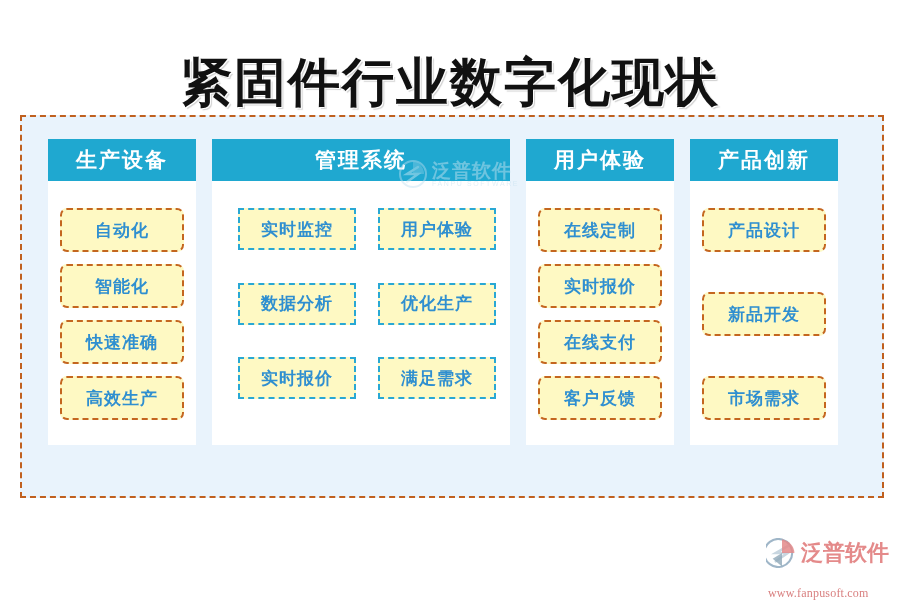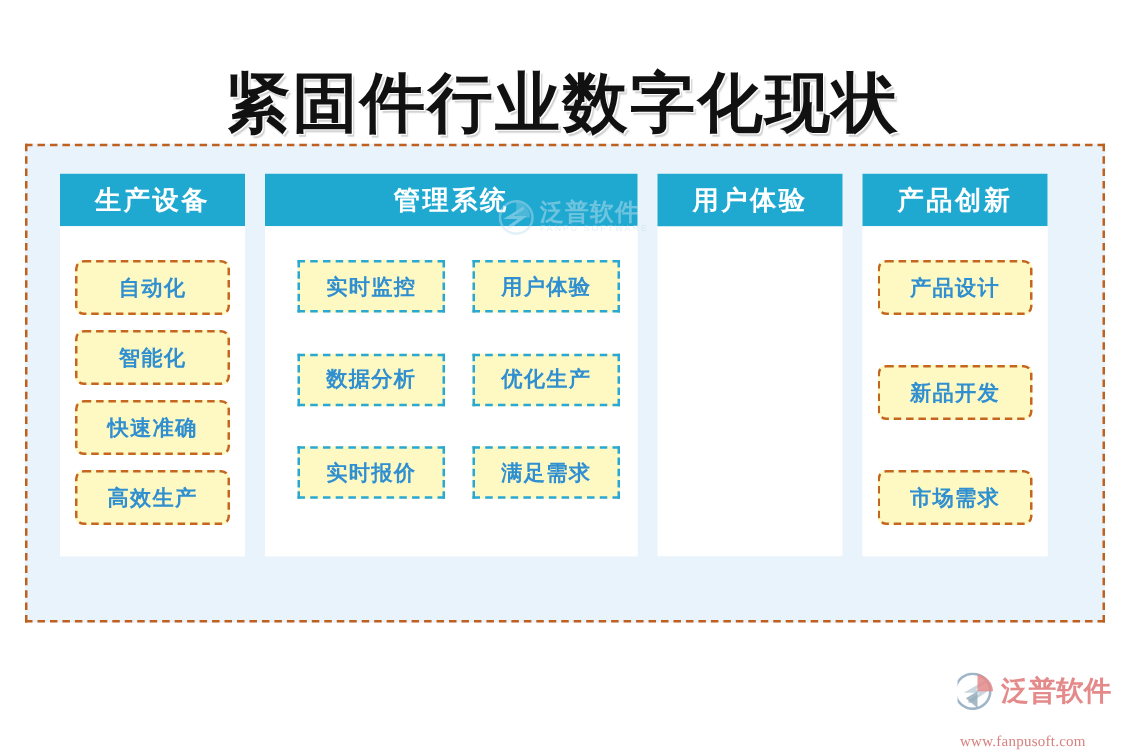--- a/index.html
+++ b/index.html
@@ -218,20 +218,26 @@
       <div class="chip chip-blue">用户体验</div>
       <div class="chip chip-blue">数据分析</div>
       <div class="chip chip-blue">优化生产</div>
       <div class="chip chip-blue">实时报价</div>
       <div class="chip chip-blue">满足需求</div>
     </div>
   </div>
 
   <div class="column col-narrow">
     <div class="col-header">用户体验</div>
+    <div class="col-body">
+      <div class="chip chip-orange">在线定制</div>
+      <div class="chip chip-orange">实时报价</div>
+      <div class="chip chip-orange">在线支付</div>
+      <div class="chip chip-orange">客户反馈</div>
+    </div>
   </div>
 
   <div class="column col-narrow">
     <div class="col-header">产品创新</div>
     <div class="col-body">
       <div class="chip chip-orange">产品设计</div>
       <div class="chip chip-orange">新品开发</div>
       <div class="chip chip-orange">市场需求</div>
     </div>
   </div>

